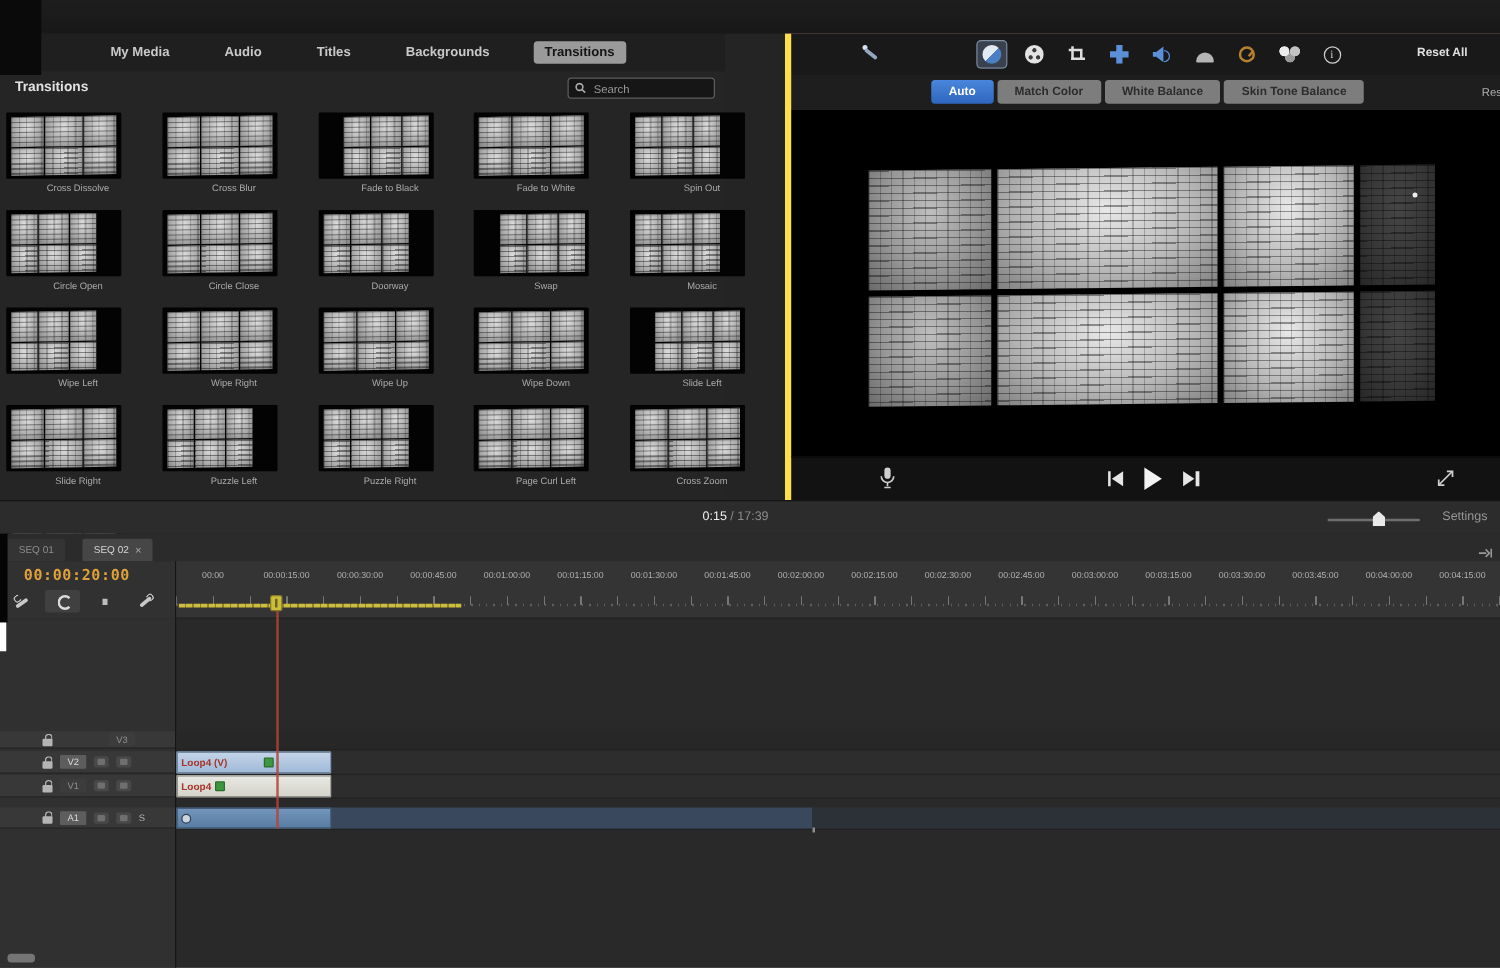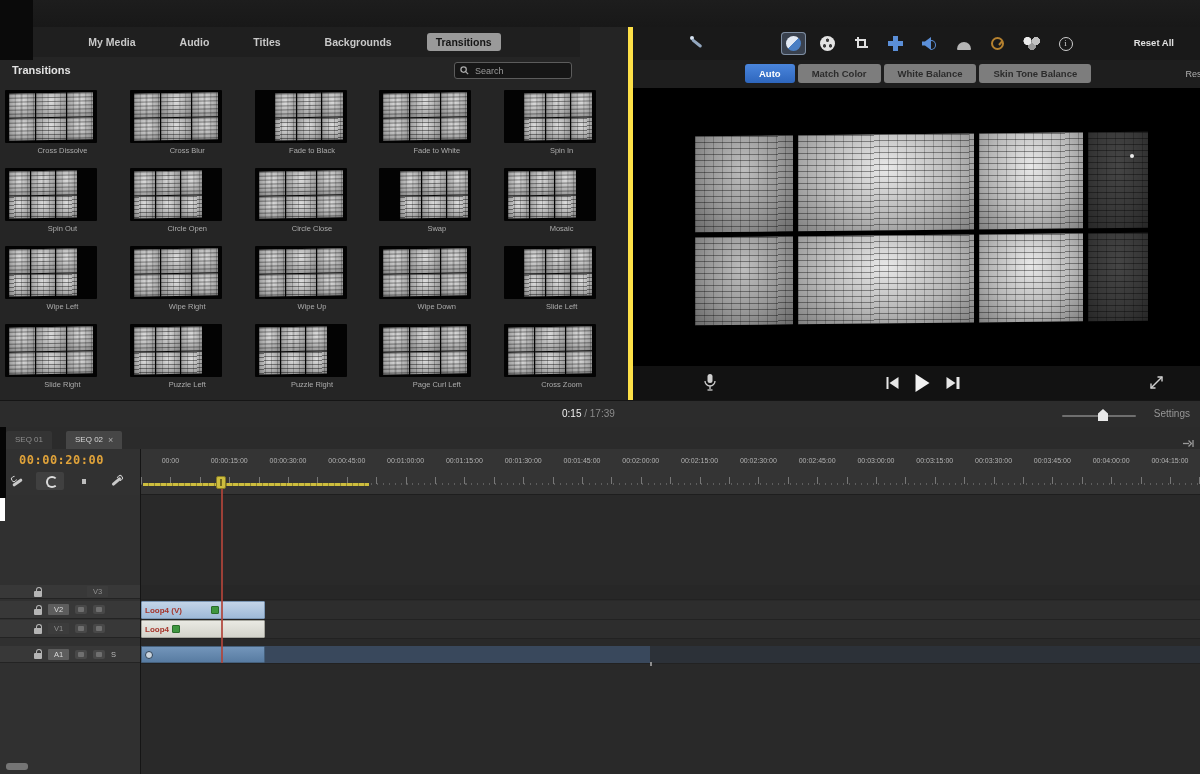--- a/index.html
+++ b/index.html
@@ -244,33 +244,20 @@
                 <span class="acell"></span>
                 <span class="acell"></span>
                 <span class="acell"></span>
                 <span class="acell"></span>
               </div>
             </div>
             <div class="tlabel">Fade to White</div>
           </div>
           <div class="tcell">
             <div class="thumb">
-              <div class="art right">
-                <span class="acell"></span>
-                <span class="acell"></span>
-                <span class="acell"></span>
-                <span class="acell"></span>
-                <span class="acell"></span>
-                <span class="acell"></span>
-              </div>
-            </div>
-            <div class="tlabel">Spin In</div>
-          </div>
-          <div class="tcell">
-            <div class="thumb">
               <div class="art left">
                 <span class="acell"></span>
                 <span class="acell"></span>
                 <span class="acell"></span>
                 <span class="acell"></span>
                 <span class="acell"></span>
                 <span class="acell"></span>
               </div>
             </div>
             <div class="tlabel">Spin Out</div>
@@ -293,20 +280,33 @@
               <div class="art full">
                 <span class="acell"></span>
                 <span class="acell"></span>
                 <span class="acell"></span>
                 <span class="acell"></span>
                 <span class="acell"></span>
                 <span class="acell"></span>
               </div>
             </div>
             <div class="tlabel">Circle Close</div>
+          </div>
+          <div class="tcell">
+            <div class="thumb">
+              <div class="art left">
+                <span class="acell"></span>
+                <span class="acell"></span>
+                <span class="acell"></span>
+                <span class="acell"></span>
+                <span class="acell"></span>
+                <span class="acell"></span>
+              </div>
+            </div>
+            <div class="tlabel">Doorway</div>
           </div>
           <div class="tcell">
             <div class="thumb">
               <div class="art right">
                 <span class="acell"></span>
                 <span class="acell"></span>
                 <span class="acell"></span>
                 <span class="acell"></span>
                 <span class="acell"></span>
                 <span class="acell"></span>

